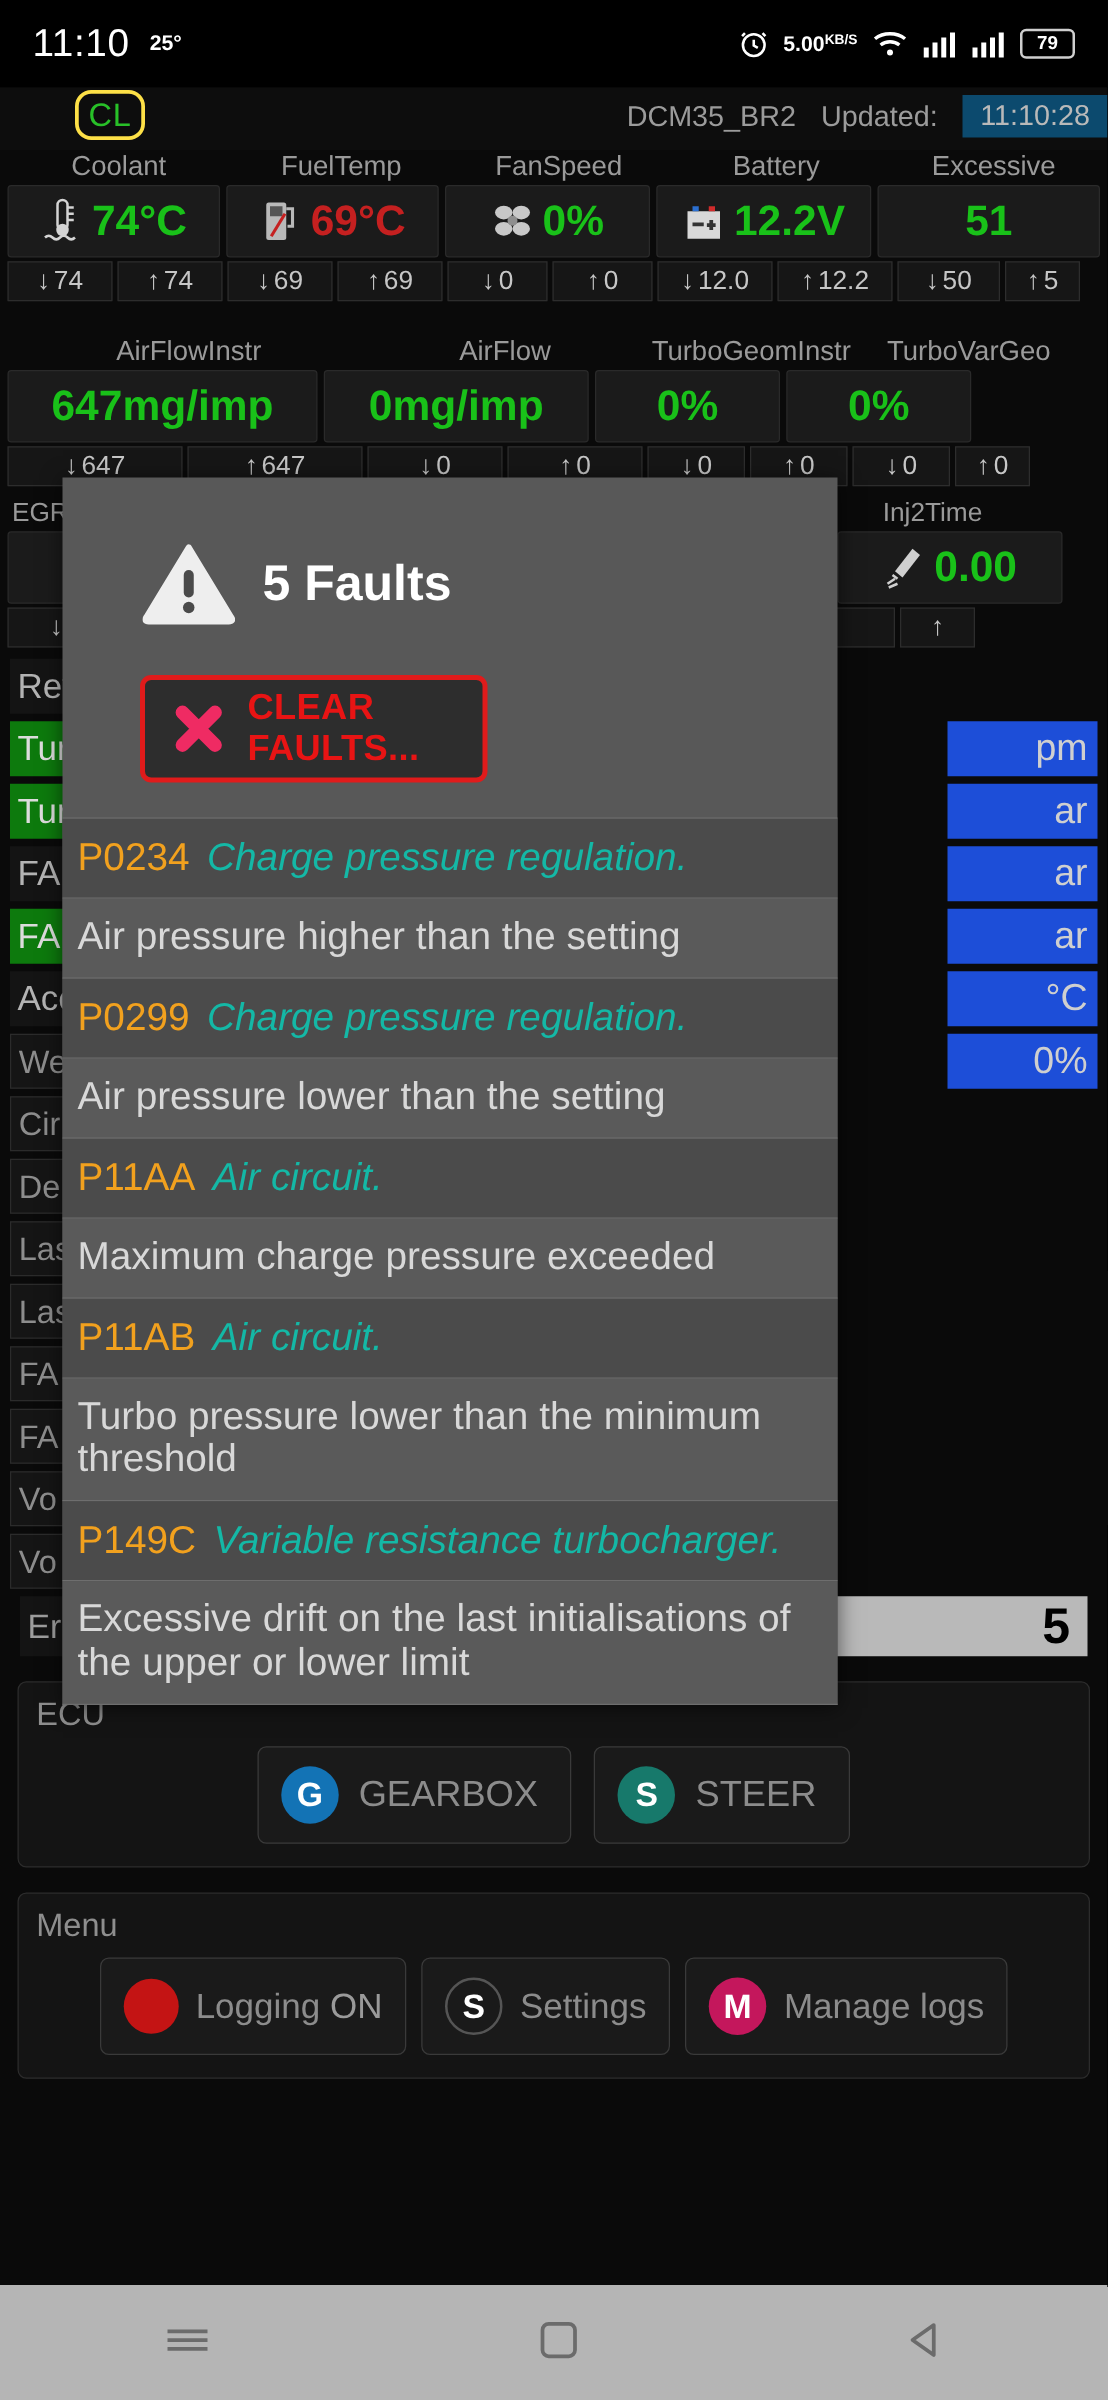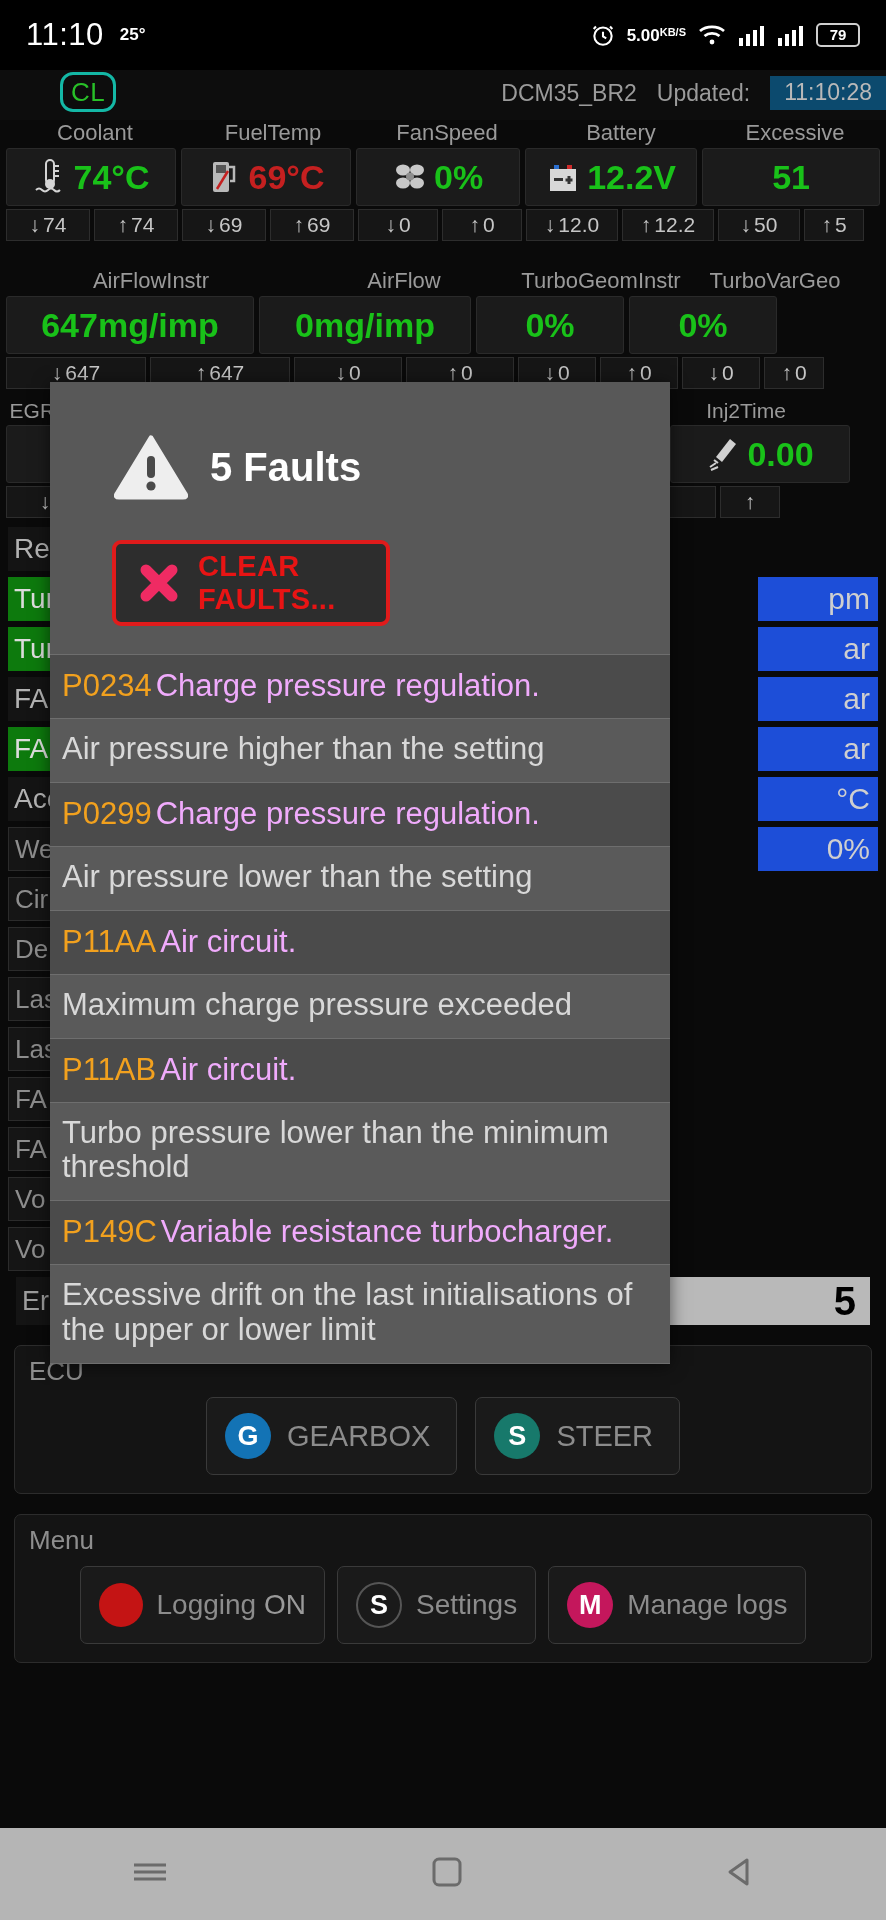--- a/index.html
+++ b/index.html
@@ -28,21 +28,21 @@
   }
   .ic { display: block; }
 
   
   .appheader {
     height: 50px; position: relative; background: #0d0d0d;
     display: flex; align-items: center;
   }
   .cl-badge {
     position: absolute; left: 60px; top: 2px;
-    width: 56px; height: 40px; border: 3px solid #14b8a6; border-radius: 13px;
+    width: 56px; height: 40px; border: 3px solid #fde047; border-radius: 13px;
     color: #28c028; font-size: 26px; display: flex; align-items: center;
     justify-content: center; letter-spacing: .5px; text-align: center;
   }
   .hdr-right {
     position: absolute; right: 0; top: 6px;
     display: flex; align-items: center; gap: 20px; color: #9b9b9b; font-size: 23px;
   }
   .hdr-upd-val { background: #0c4a6e; color: #b9b9b9; padding: 3px 14px 4px 14px; }
 
   
@@ -107,24 +107,24 @@
     margin: 40px 0 28px 62px; width: 278px; height: 86px;
     background: #2d2d2d; border: 4px solid #e01b1b; border-radius: 9px;
     display: flex; align-items: center; gap: 18px; padding-left: 22px;
     cursor: pointer;
   }
   .x-icon { width: 42px; height: 42px; flex: 0 0 42px; }
   .clear-lbl { color: #e81414; font-size: 29px; font-weight: bold; letter-spacing: .3px; }
   .faultlist { border-top: 1px solid #6e6e6e; }
   .f-code-row {
     background: #4b4b4b; border-bottom: 1px solid #6e6e6e;
-    padding: 13px 32px 14px 12px; display: flex; gap: 4px; align-items: baseline;
+    padding: 13px 32px 14px 12px; display: flex; gap: 14px; align-items: baseline;
   }
   .f-code { color: #f2a11e; font-size: 31px; white-space: nowrap; }
-  .f-title { color: #f0abfc; font-size: 31px; }
+  .f-title { color: #14b8a6; font-size: 31px; font-style: italic; }
   .f-desc-row {
     background: #5a5a5a; border-bottom: 1px solid #6e6e6e;
     padding: 13px 18px 16px 12px; color: #d8d8d8; font-size: 31px; line-height: 1.1;
   }
 
   
   .panel {
     margin: 20px 14px 0 14px; background: #141414; border: 1px solid #2c2c2c;
     border-radius: 7px; padding: 10px 14px 18px 14px;
   }

